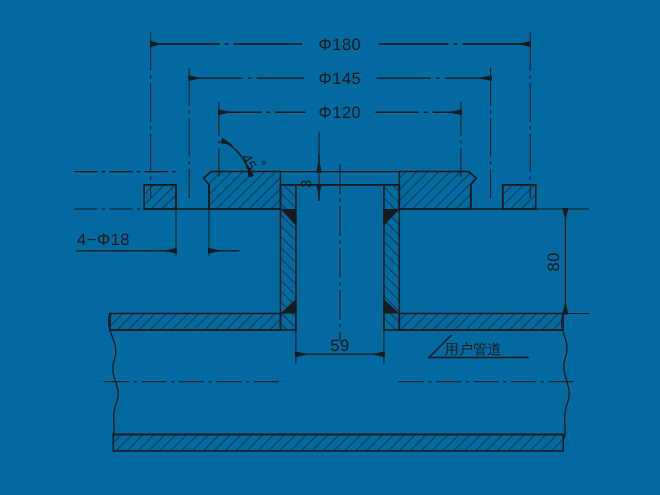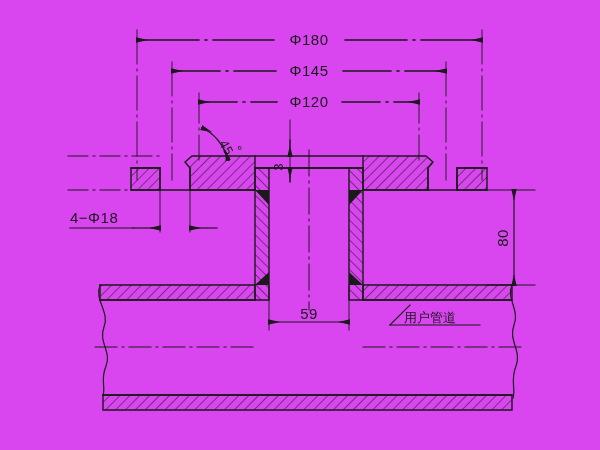--- a/index.html
+++ b/index.html
@@ -4,21 +4,21 @@
 <style>
   html, body {
     margin: 0;
     padding: 0;
     background: #ffffff;
   }
   #drawing-root {
     position: relative;
     width: 600px;
     height: 450px;
-    background: #d946ef;
+    background: #0369a1;
     font-family: "Liberation Sans", sans-serif;
     overflow: hidden;
   }
   svg#cad { display: block; }
   .dimtext {
     font-family: "Liberation Sans", sans-serif;
     font-size: 15px;
     fill: #1a1a1a;
     letter-spacing: 0.5px;
   }

